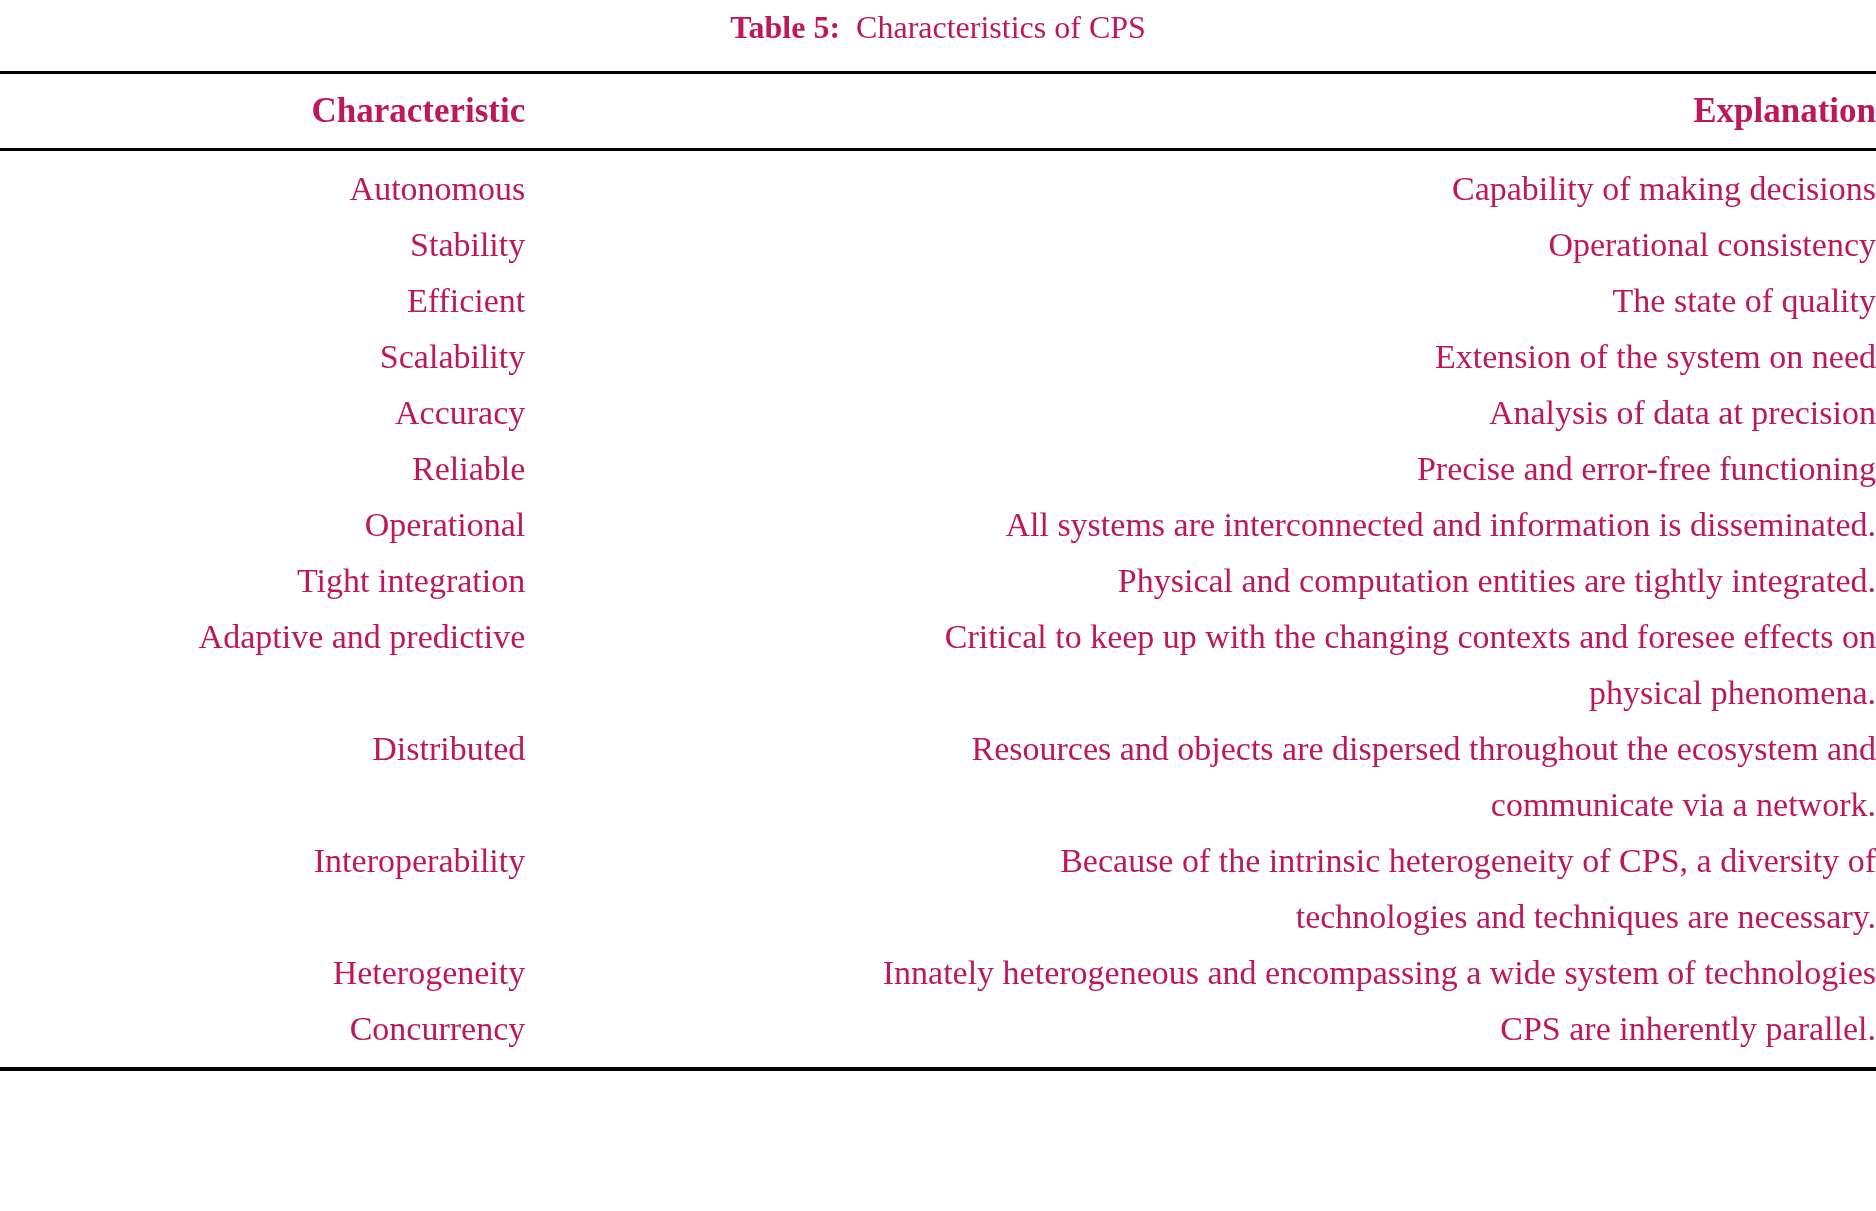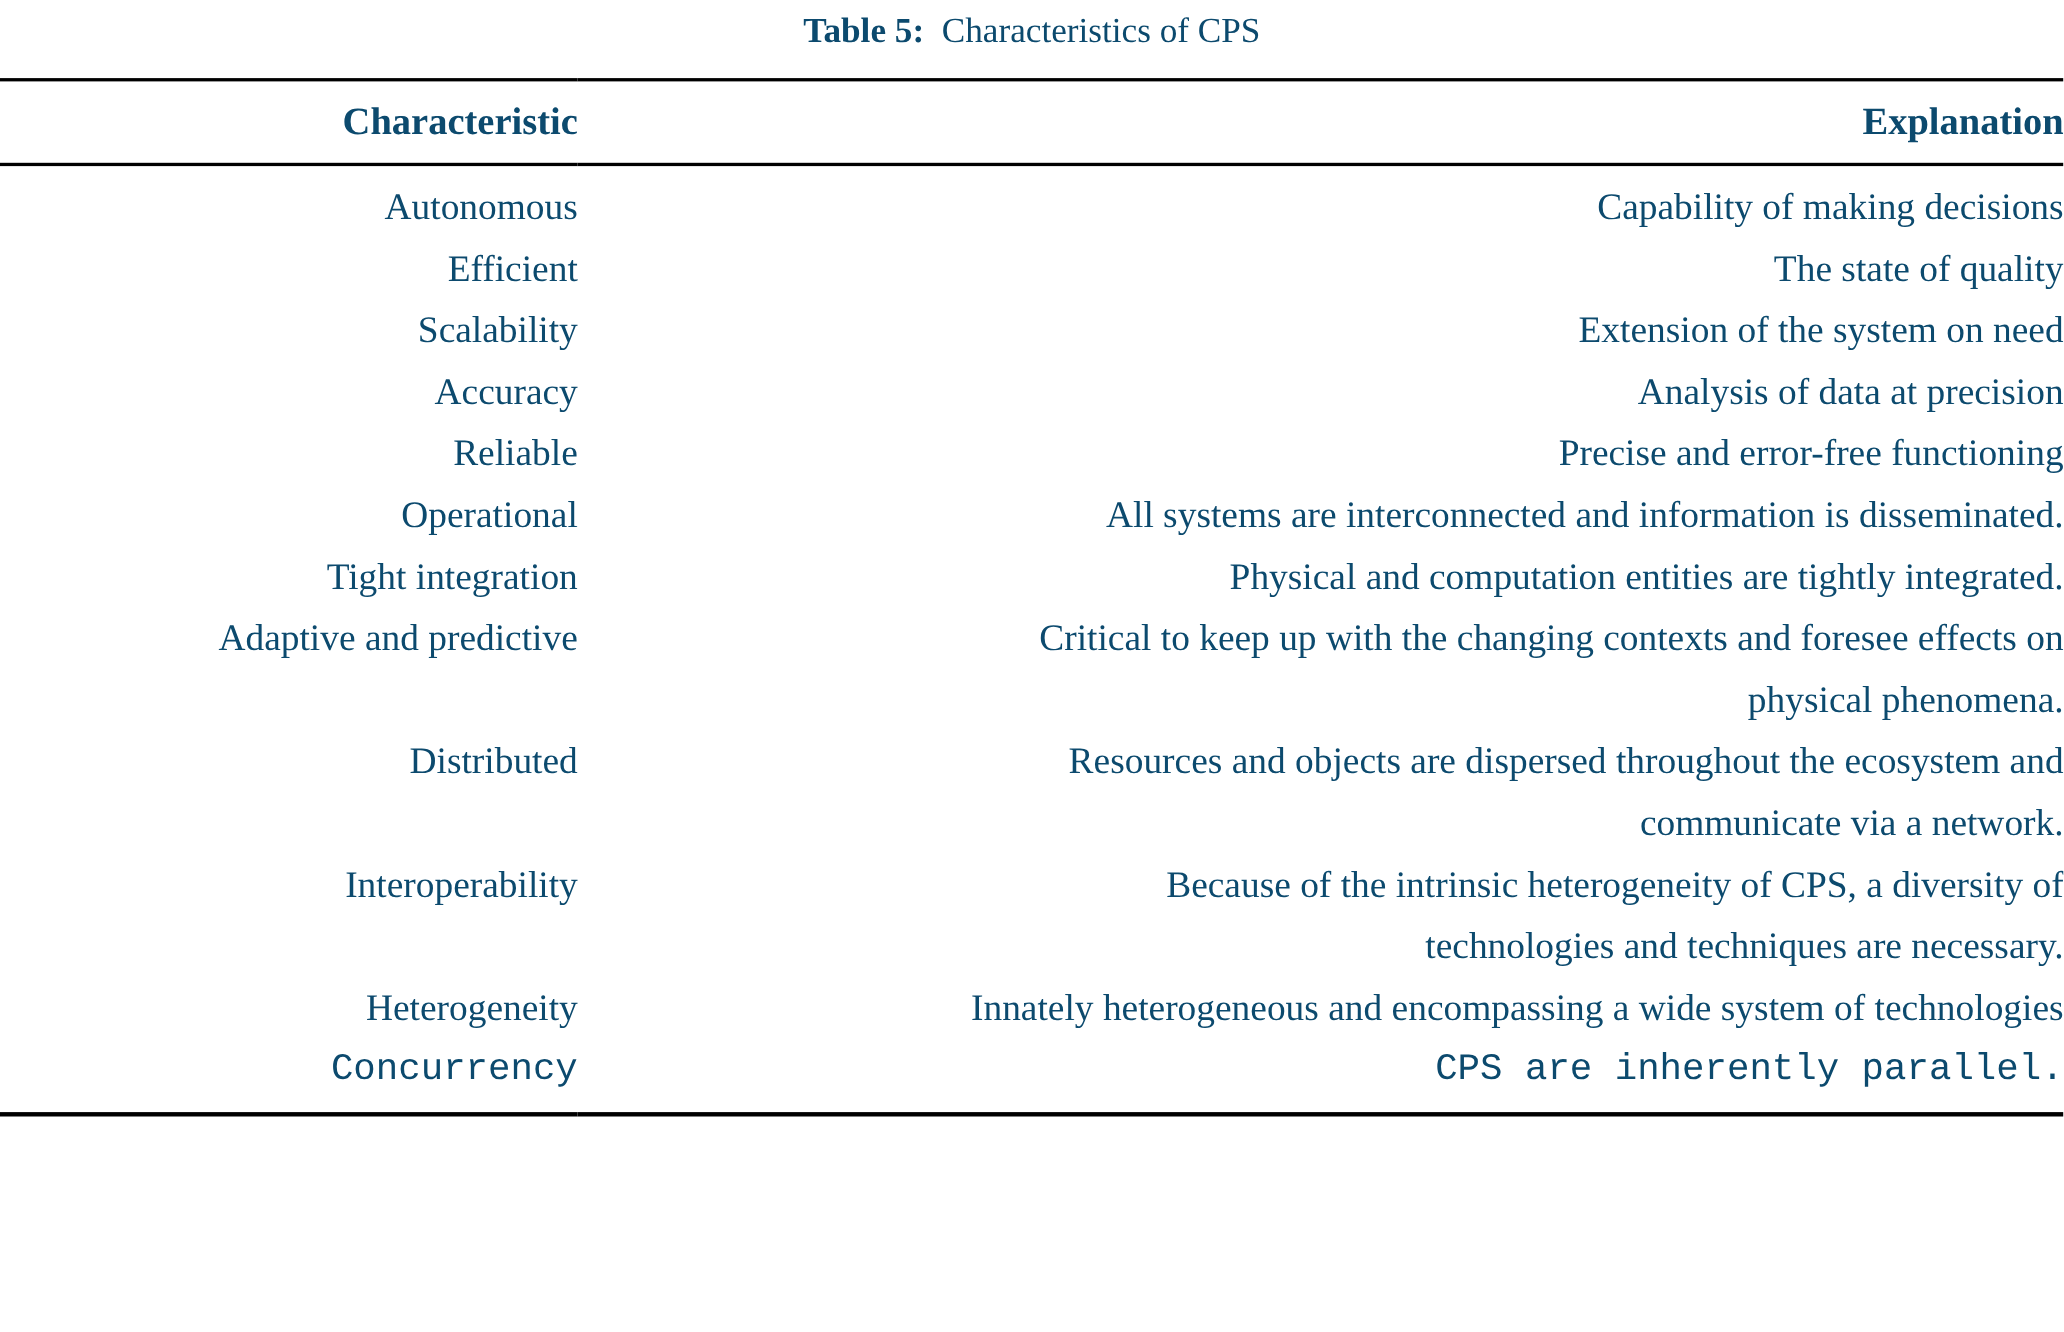--- a/index.html
+++ b/index.html
@@ -4,21 +4,21 @@
 <style>
   html, body {
     margin: 0;
     padding: 0;
     background: #ffffff;
   }
   .page {
     width: 1876px;
     height: 1211px;
     background: #ffffff;
-    color: #0c4a6e;
+    color: #be185d;
     font-family: "Liberation Serif", "DejaVu Serif", serif;
     box-sizing: border-box;
     overflow: hidden;
   }
   .caption {
     text-align: center;
     font-size: 32px;
     line-height: 38px;
     padding-top: 8px;
     margin-bottom: 25px;
@@ -46,21 +46,21 @@
     padding: 0;
   }
   tbody td {
     font-size: 34px;
     line-height: 56px;
     text-align: right;
     vertical-align: top;
     padding: 0;
   }
   tbody tr:first-child td { padding-top: 10px; }
-  tbody tr:last-child td  { padding-bottom: 10px; font-family: Liberation Mono, monospace; }
+  tbody tr:last-child td  { padding-bottom: 10px; }
   td.exp {
     white-space: pre-line;
   }
 </style>
 </head>
 <body>
 
 <div class="page">
 
   <div class="caption">
@@ -76,20 +76,24 @@
     <thead>
       <tr>
         <th>Characteristic</th>
         <th>Explanation</th>
       </tr>
     </thead>
     <tbody>
       <tr>
         <td>Autonomous</td>
         <td class="exp">Capability of making decisions</td>
+      </tr>
+      <tr>
+        <td>Stability</td>
+        <td class="exp">Operational consistency</td>
       </tr>
       <tr>
         <td>Efficient</td>
         <td class="exp">The state of quality</td>
       </tr>
       <tr>
         <td>Scalability</td>
         <td class="exp">Extension of the system on need</td>
       </tr>
       <tr>

